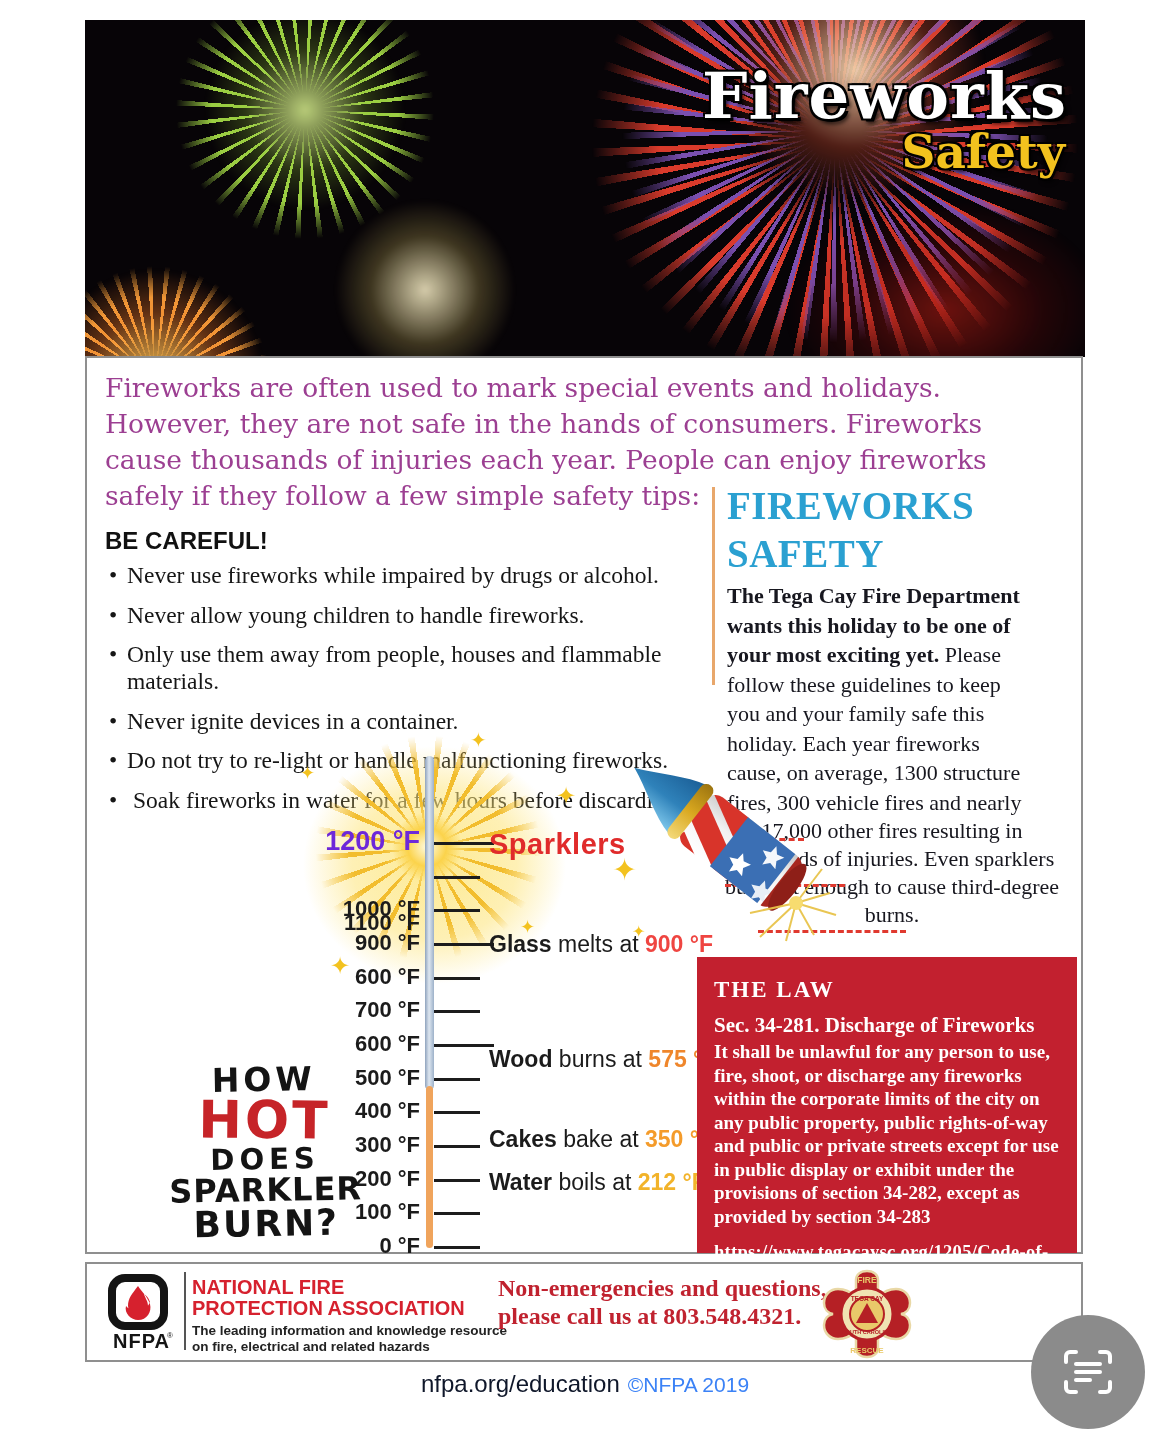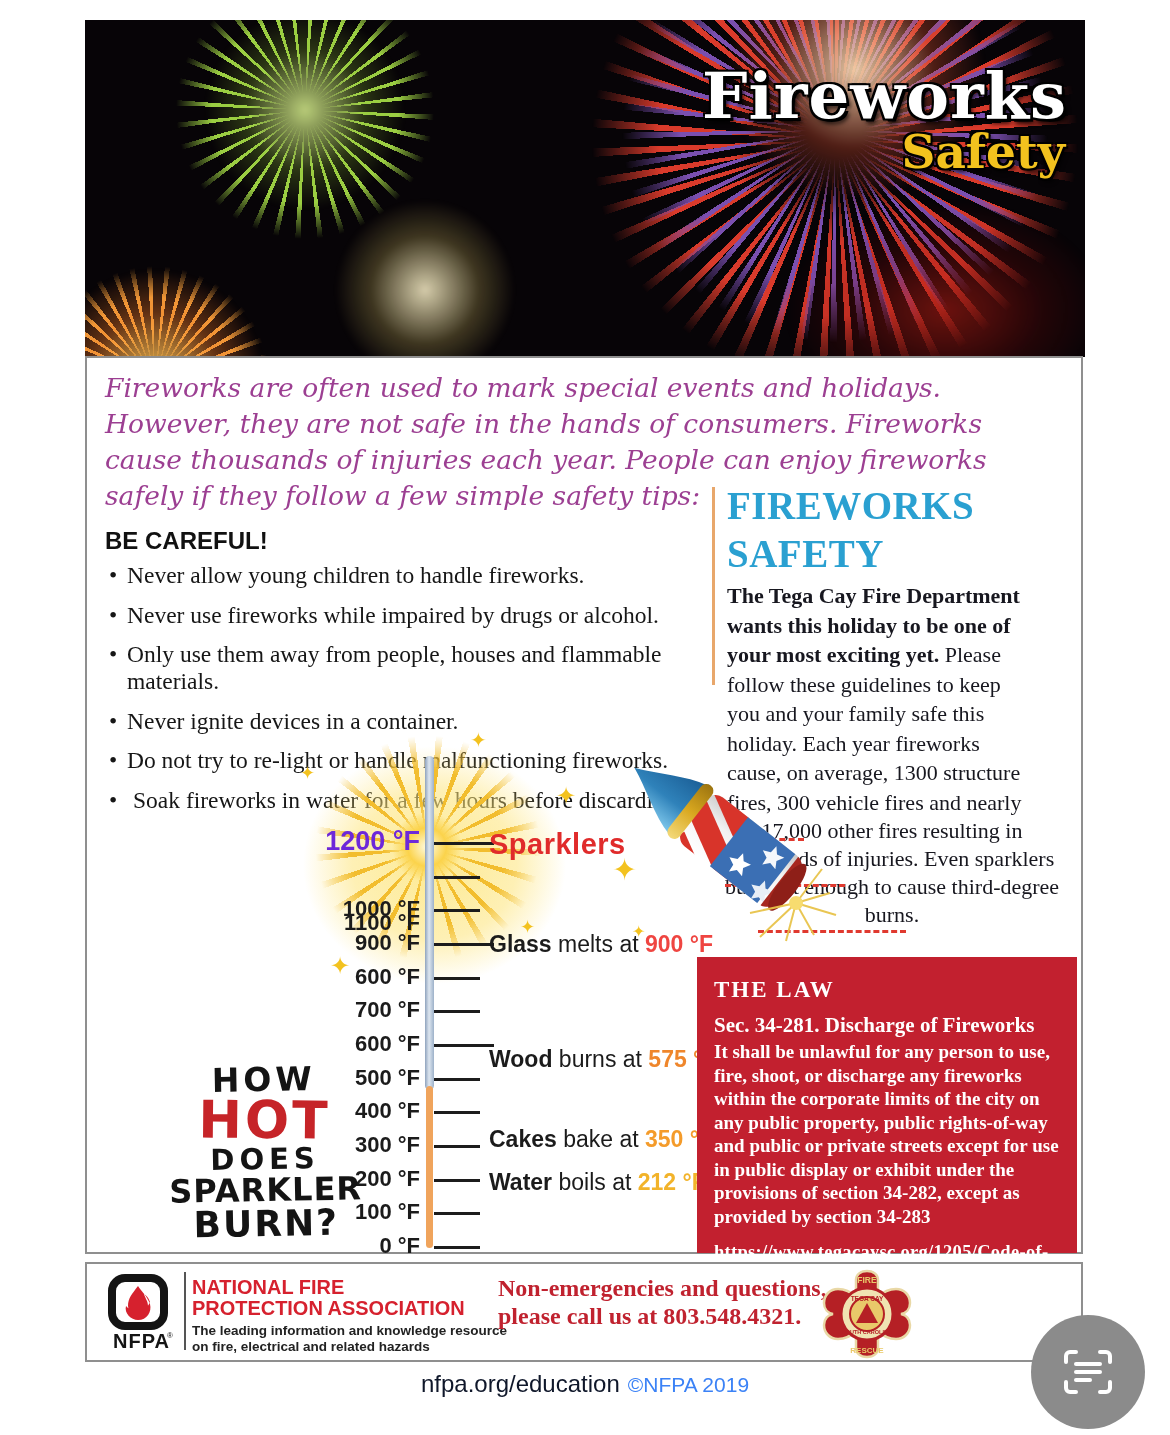--- a/index.html
+++ b/index.html
@@ -17,21 +17,21 @@
         text-shadow:3px 3px 0 #000,-2px 2px 0 #000,2px -2px 0 #000,-2px -2px 0 #000,4px 5px 4px rgba(0,0,0,.8);}
   #title-safety{position:absolute;right:20px;top:108px;font-family:"DejaVu Serif",serif;font-weight:bold;
         font-size:47px;color:#f2c21e;line-height:1;
         text-shadow:2px 2px 0 #000,-2px 2px 0 #000,2px -2px 0 #000,-2px -2px 0 #000,3px 4px 4px rgba(0,0,0,.8);}
 
   
   #content-box{position:absolute;left:85px;top:356px;width:998px;height:898px;border:2px solid #8f8f8f;background:#fff;box-sizing:border-box;}
   #footer-box{position:absolute;left:85px;top:1262px;width:998px;height:100px;border:2px solid #8f8f8f;background:#fff;box-sizing:border-box;}
 
   #intro{position:absolute;left:105px;top:370px;width:922px;font-family:"DejaVu Serif",serif;
-         font-size:26.5px;line-height:36px;color:#9c3f92;font-style:italic;}
+         font-size:26.5px;line-height:36px;color:#9c3f92;}
 
   #be-careful-heading{position:absolute;left:105px;top:527px;font-size:24px;font-weight:bold;color:#111;}
   #bullets{position:absolute;left:105px;top:562px;width:625px;font-family:"Liberation Serif",serif;
            font-size:23.5px;color:#161616;}
   .bullet{position:relative;padding-left:22px;margin-bottom:12.5px;}
   .bullet::before{content:"•";position:absolute;left:4px;top:0;}
 
   
   #col-rule{position:absolute;left:712px;top:487px;width:3px;height:198px;background:#e8a76b;}
   #fs-heading{position:absolute;left:727px;top:482px;font-family:"Liberation Serif",serif;font-weight:bold;
@@ -117,22 +117,22 @@
     <div id="title-fireworks">Fireworks</div>
     <div id="title-safety">Safety</div>
   </div>
 
   <div id="content-box"></div>
 
   <div id="intro">Fireworks are often used to mark special events and holidays. However, they are not safe in the hands of consumers. Fireworks cause thousands of injuries each year. People can enjoy fireworks safely if they follow a few simple safety tips:</div>
 
   <div id="be-careful-heading">BE CAREFUL!</div>
   <div id="bullets">
+    <div class="bullet">Never use fireworks while impaired by drugs or alcohol.</div>
     <div class="bullet">Never allow young children to handle fireworks.</div>
-    <div class="bullet">Never use fireworks while impaired by drugs or alcohol.</div>
     <div class="bullet">Only use them away from people, houses and flammable materials.</div>
     <div class="bullet">Never ignite devices in a container.</div>
     <div class="bullet">Do not try to re-light or handle malfunctioning fireworks.</div>
     <div class="bullet" style="padding-left:28px">Soak fireworks in water for a few hours before discarding.</div>
   </div>
 
   <div id="col-rule"></div>
   <div id="fs-heading">
     <div>FIREWORKS</div>
     <div>SAFETY</div>

